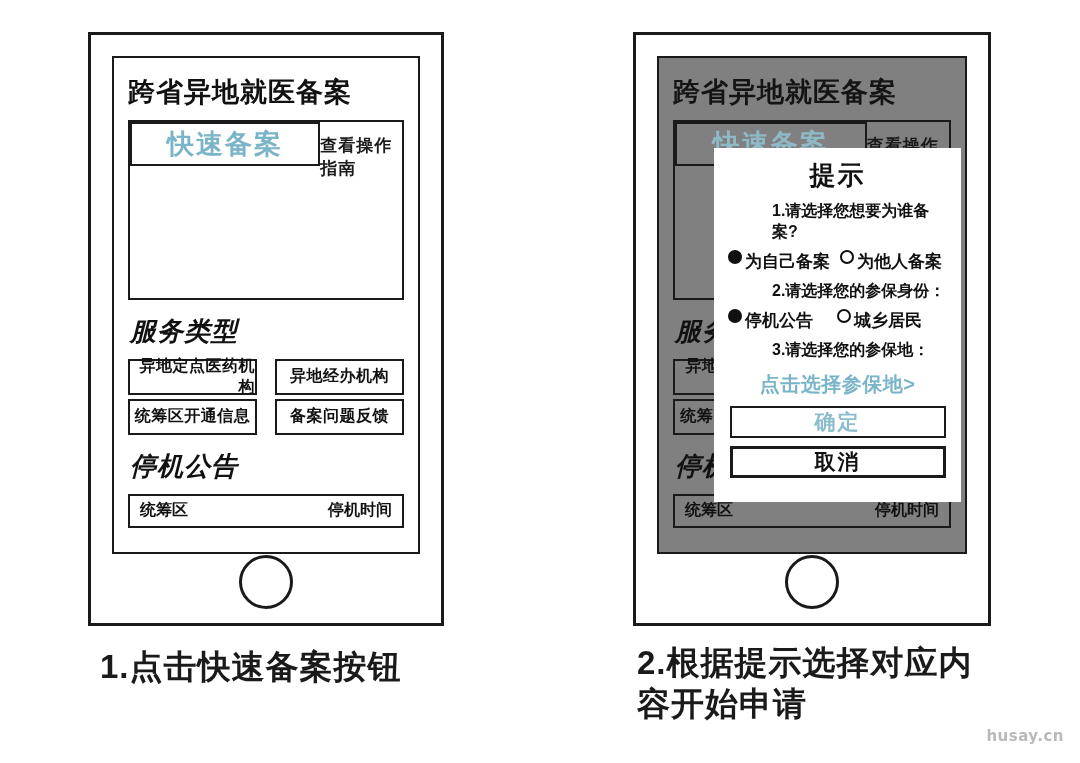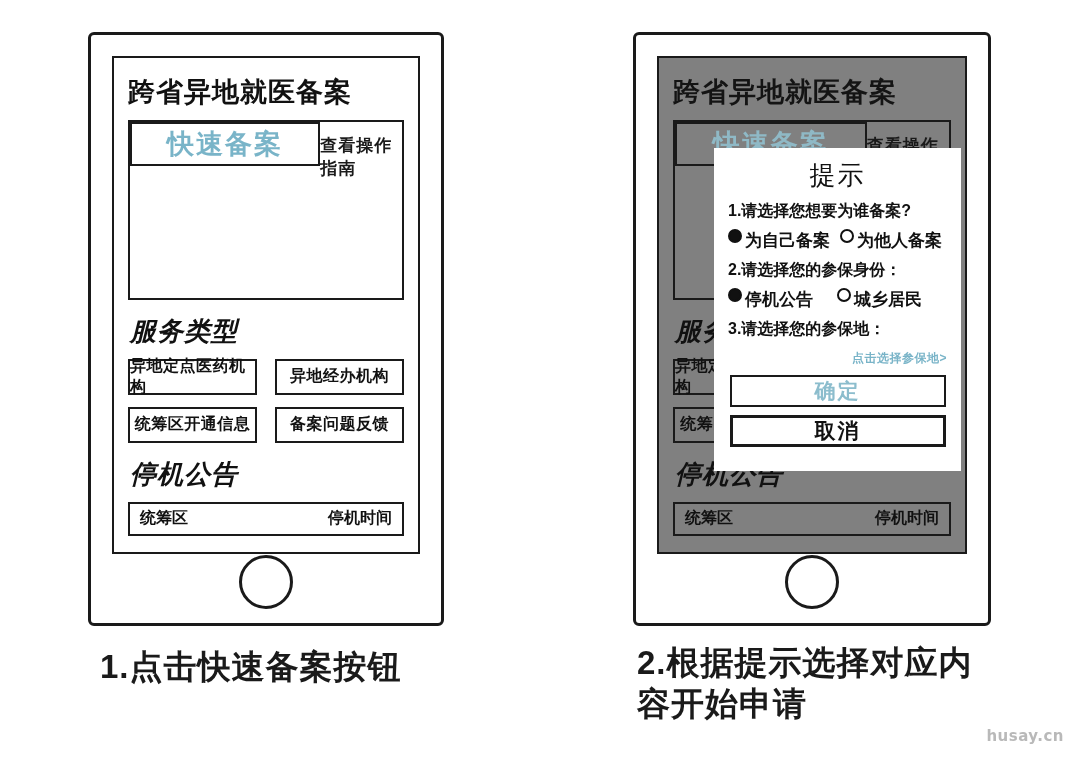--- a/index.html
+++ b/index.html
@@ -16,21 +16,21 @@
     position: relative;
     width: 1080px;
     height: 763px;
     background: #ffffff;
   }
 
   
   .phone {
     position: absolute;
     border: 3px solid #1a1a1a;
-    border-radius: 6px;
+    border-radius: 0;
     background: #ffffff;
   }
   #phone-one   { left: 88px;  top: 32px; width: 356px; height: 594px; }
   #phone-two   { left: 633px; top: 32px; width: 358px; height: 594px; }
 
   .screen {
     position: absolute;
     left: 21px;
     top: 21px;
     right: 21px;
@@ -106,21 +106,22 @@
     font-weight: bold;
     color: #111111;
     letter-spacing: 1px;
     margin: 14px 0 10px 2px;
     font-style: italic;
   }
 
   .service-grid {
     display: grid;
     grid-template-columns: 1fr 1fr;
-    gap: 12px 18px;
+    gap: 4px 18px;
+    text-align: right;
   }
 
   .service-btn {
     border: 2px solid #1a1a1a;
     height: 36px;
     display: flex;
     align-items: center;
     justify-content: center;
     font-size: 16px;
     font-weight: bold;
@@ -150,32 +151,33 @@
     top: 90px;
     width: 247px;
     background: #ffffff;
     padding: 10px 14px 16px 14px;
     z-index: 20;
   }
 
   .dialog-title {
     text-align: center;
     font-size: 26px;
-    font-weight: normal;
+    font-weight: bold;
     color: #111111;
     letter-spacing: 2px;
     margin-bottom: 8px;
   }
 
   .dialog-q {
     font-size: 16px;
     font-weight: bold;
     color: #111111;
     margin-top: 8px;
     letter-spacing: 0px;
+    margin-left: 44px;
   }
 
   .radio-row {
     display: flex;
     align-items: center;
     margin-top: 7px;
     font-size: 17px;
     font-weight: bold;
     color: #111111;
   }
@@ -188,22 +190,22 @@
     width: 14px; height: 14px;
     border: 2px solid #111111;
     border-radius: 50%;
     margin-right: 3px;
     flex: none;
     background: transparent;
   }
   .radio-dot.checked { background: #111111; }
 
   .place-link {
-    text-align: right;
-    font-size: 12px;
+    text-align: center;
+    font-size: 20px;
     font-weight: bold;
     margin: 10px 0 8px 0;
     letter-spacing: 0.5px;
   }
 
   .dialog-btn {
     width: 216px;
     margin: 0 auto 8px auto;
     height: 32px;
     border: 2px solid #1a1a1a;

